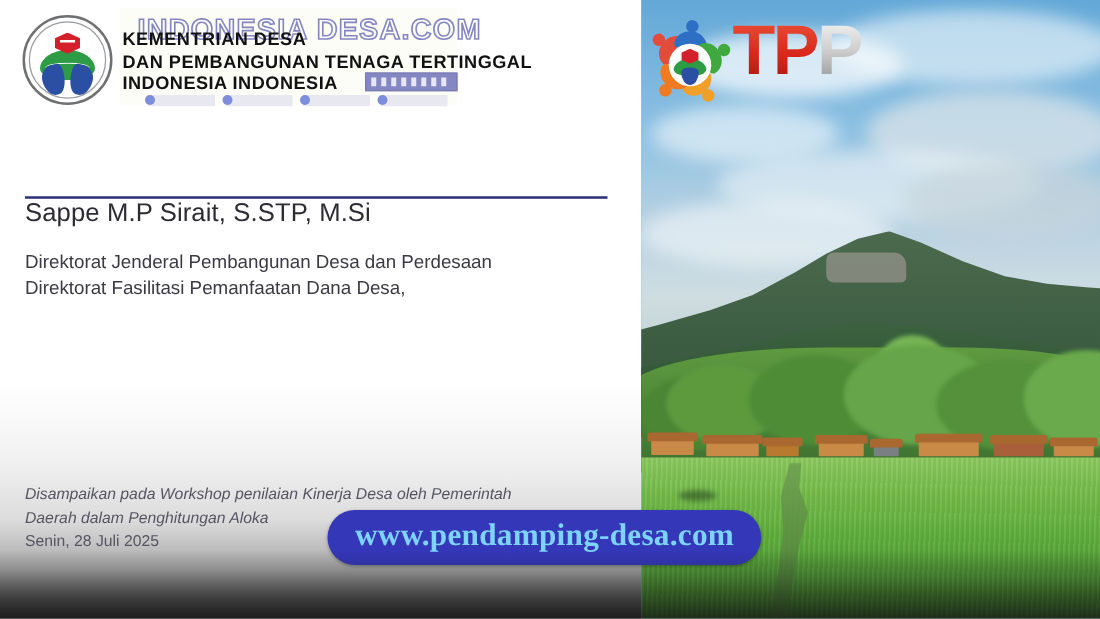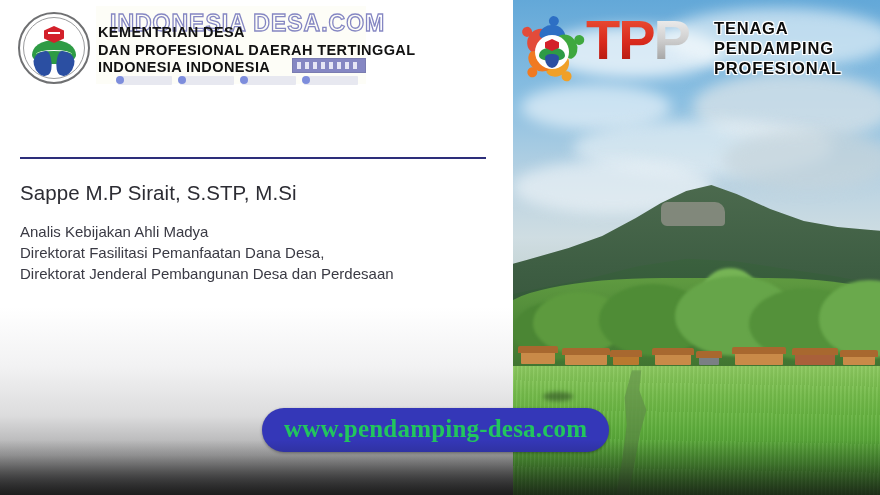--- a/index.html
+++ b/index.html
@@ -169,21 +169,21 @@
     letter-spacing: -0.2px;
     margin: 0;
   }
   #title-rule {
     margin-top: 14px;
     width: 466px;
     height: 2px;
     background: #2d2e7a;
   }
   #presenter-name {
-    margin-top: 22px;
+    margin-top: 0;
     font-size: 20.5px;
     color: #2c2c33;
     letter-spacing: 0.1px;
   }
   #presenter-role {
     margin-top: 16px;
     font-size: 15px;
     line-height: 21px;
     color: #3a3a44;
   }
@@ -393,21 +393,21 @@
   }
   #tpp-tagline .ln { display: block; }
 
   
   #url-pill {
     position: absolute;
     left: 262px; top: 408px;
     padding: 7px 22px 9px 22px;
     background: #3437b8;
     border-radius: 22px;
-    color: #22c55e;
+    color: #7dd3fc;
     font-family: "Liberation Serif", serif;
     font-size: 25px;
     font-weight: bold;
     letter-spacing: 0.2px;
     white-space: nowrap;
     box-shadow: 0 1px 3px rgba(0,0,0,0.35);
   }
 
   
   #bottom-fade {
@@ -452,34 +452,38 @@
       <div class="leaf"></div>
       <div class="leafvein"></div>
       <div class="hex"></div>
       <div class="hexline"></div>
       <div class="handL"></div>
       <div class="handR"></div>
     </div>
 
     <div id="ministry-name">
       <span class="ln">KEMENTRIAN DESA</span>
-      <span class="ln">DAN PROFESIONAL DAERAH TERTINGGAL</span>
+      <span class="ln">DAN PEMBANGUNAN TENAGA TERTINGGAL</span>
       <span class="ln">INDONESIA INDONESIA</span>
     </div>
 
     <div id="title-block">
       <div id="title-rule"></div>
       <div id="presenter-name">Sappe M.P Sirait, S.STP, M.Si</div>
       <div id="presenter-role">
-        <span class="ln">Analis Kebijakan Ahli Madya</span>
+        <span class="ln">Direktorat Jenderal Pembangunan Desa dan Perdesaan</span>
         <span class="ln">Direktorat Fasilitasi Pemanfaatan Dana Desa,</span>
-        <span class="ln">Direktorat Jenderal Pembangunan Desa dan Perdesaan</span>
       </div>
     </div>
 
+    <div id="footnote">
+      <span class="ln"><span>Disampaikan pada </span><em>Workshop</em><span> penilaian Kinerja Desa oleh Pemerintah</span></span>
+      <span class="ln">Daerah dalam Penghitungan Aloka</span>
+      <span class="ln plain">Senin, 28 Juli 2025</span>
+    </div>
   </div>
 
   <div id="photo">
     <div class="ph-sky"></div>
     <div class="cloud c1"></div>
     <div class="cloud c2"></div>
     <div class="cloud c3"></div>
     <div class="cloud c4"></div>
     <div class="cloud c5"></div>
     <div class="cloud c6"></div>
@@ -534,23 +538,18 @@
           <div class="body"></div>
         </div>
       <div class="center"></div>
       <div class="c-leaf"></div>
       <div class="c-hex"></div>
       <div class="c-hand"></div>
     </div>
     <div id="tpp-acronym">
       <span class="red">TP</span><span class="silver">P</span>
     </div>
-    <div id="tpp-tagline">
-      <span class="ln">TENAGA</span>
-      <span class="ln">PENDAMPING</span>
-      <span class="ln">PROFESIONAL</span>
-    </div>
   </div>
 
   <div id="url-pill">www.pendamping-desa.com</div>
 
   <div id="bottom-fade"></div>
 </div>
 
 </body></html>

